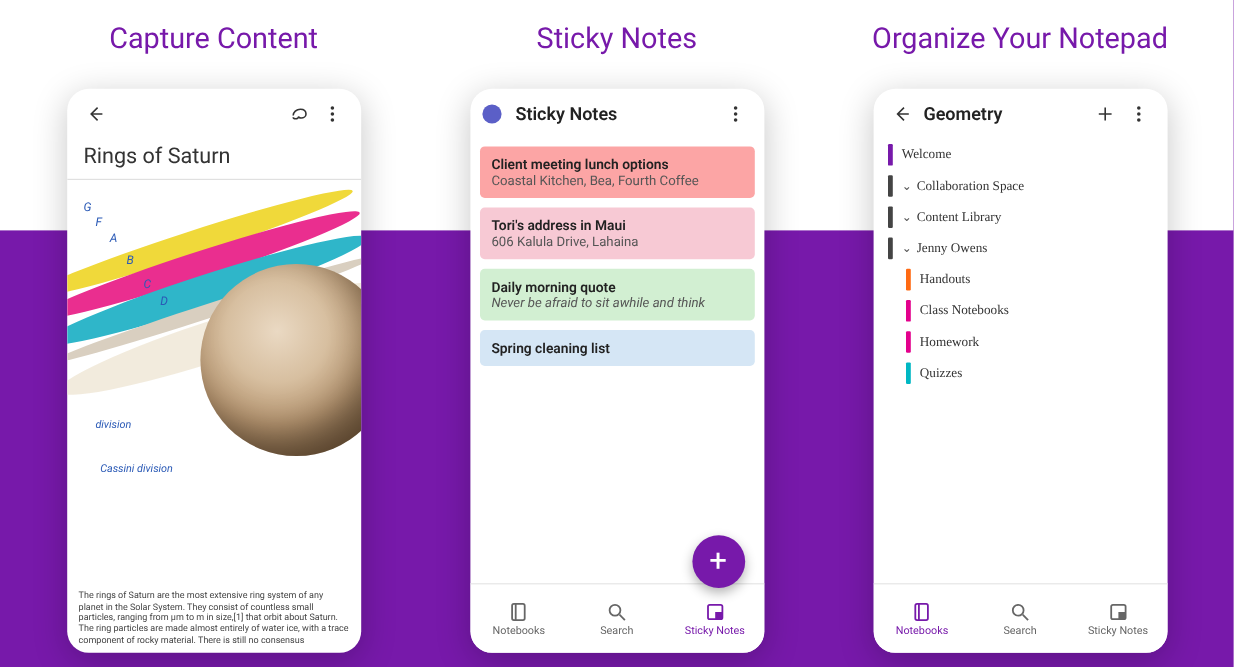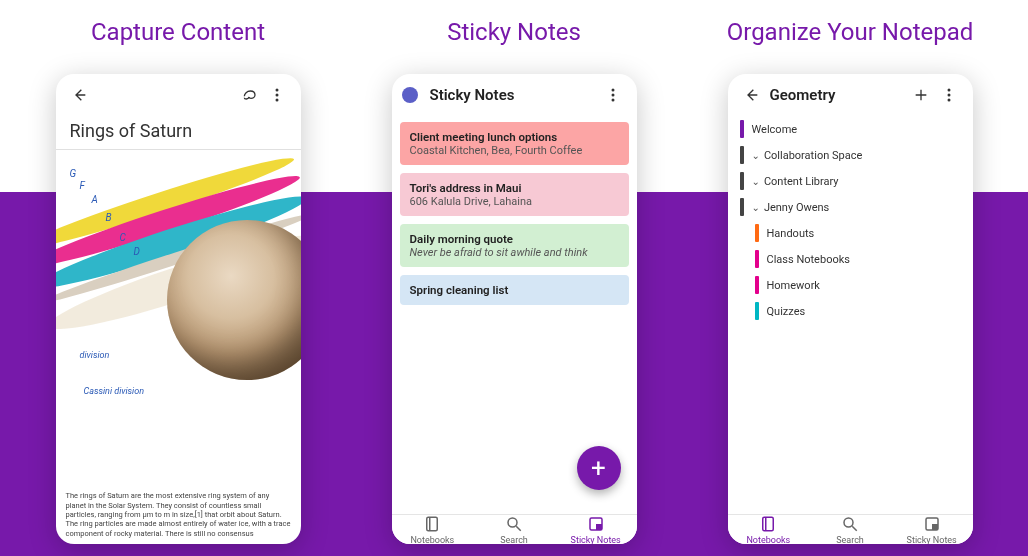--- a/index.html
+++ b/index.html
@@ -107,40 +107,40 @@
     right: 16px; bottom: 54px;
     width: 44px; height:44px;
     border-radius: 50%;
     background:#7719aa;
     color:#fff;
     display:flex; align-items:center; justify-content:center;
     font-size: 26px;
     box-shadow: 0 4px 10px rgba(0,0,0,0.3);
   }
   .bottom-nav {
-    height: 30px;
+    height: 58px;
     border-top: 1px solid #e5e5e5;
     display:flex;
     flex-shrink: 0;
     background:#fff;
   }
   .bn-item {
     flex:1;
     display:flex; flex-direction:column; align-items:center; justify-content:center;
     font-size: 9px; color:#666;
   }
   .bn-item.active { color:#7719aa; }
   .bn-icon { width:18px; height:18px; margin-bottom:2px; }
   .sections-label { font-size:9px; color:#888; letter-spacing:0.5px; padding: 6px 14px 2px; }
   .sec-list { flex:1; overflow:hidden; }
   .sec-item {
     display:flex; align-items:center;
     height: 26px;
     padding-left: 12px;
-    font-size: 11px; color:#333;
+    font-size: 11px; color:#333;font-family:Liberation Serif, serif;
   }
   .sec-item .color-bar { width:4px; height:18px; border-radius:1px; margin-right:8px; }
   .sec-item.sub { padding-left: 27px; }
   .chev { margin-right:4px; color:#555; font-size:10px; }
   svg { display:block; }
 </style>
 </head>
 <body>
 
 <div class="purple-band"></div>

